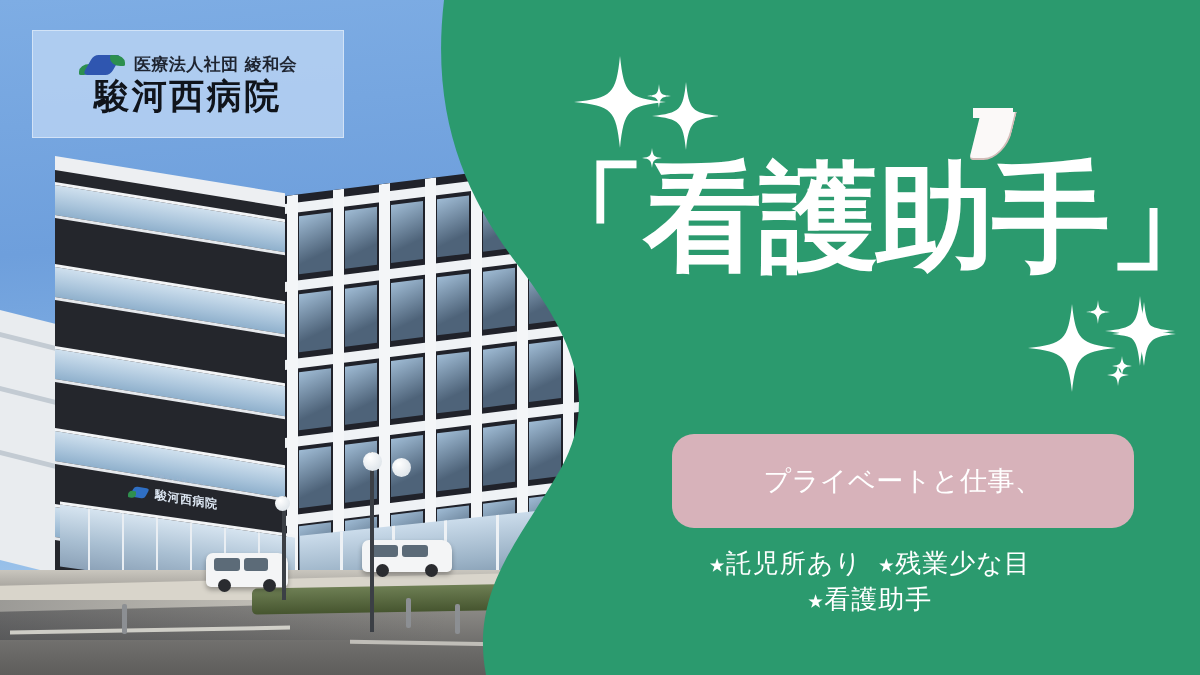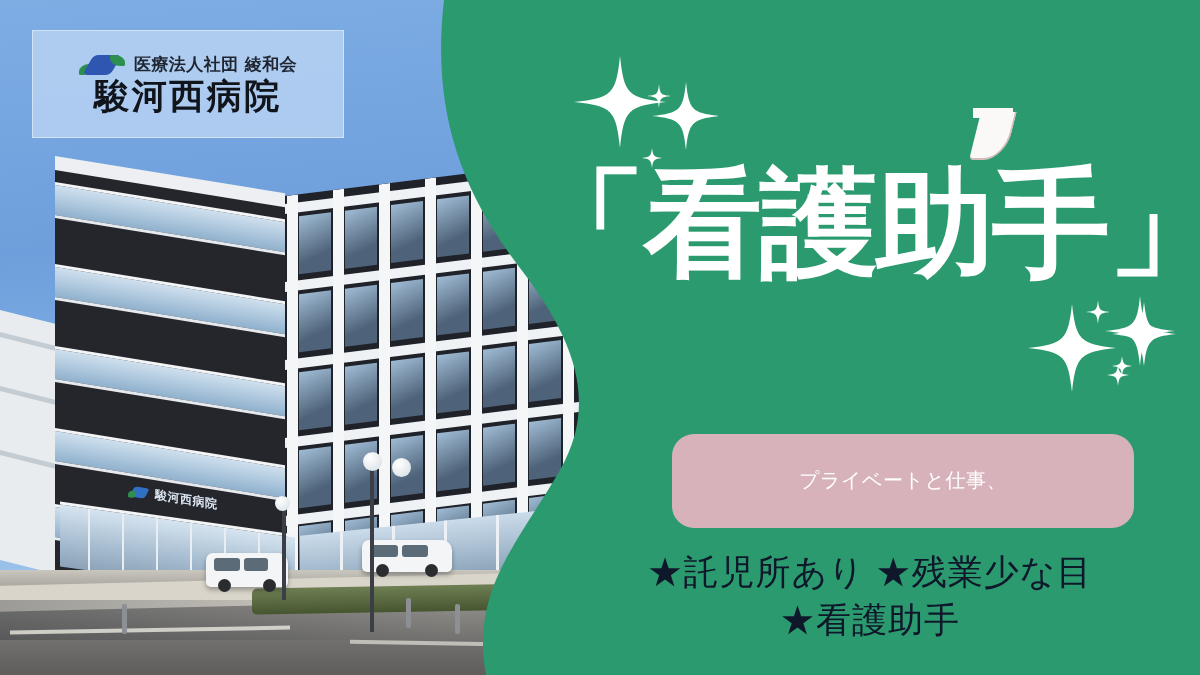--- a/index.html
+++ b/index.html
@@ -112,40 +112,40 @@
      background:#FBF9F8;border:2px solid #D3BDB9;border-radius:44px;
      display:flex;align-items:center;justify-content:center;}
   .bubble-text{font-family:"DejaVu Sans","Liberation Sans",sans-serif;
      font-size:30px;font-weight:700;color:#5C3A35;letter-spacing:1px;white-space:nowrap;}
   .bubble-tail{position:absolute;left:975px;top:112px;width:34px;height:46px;
      background:#FBF9F8;border-right:2px solid #D3BDB9;border-bottom:2px solid #D3BDB9;
      border-radius:0 0 60% 10%;transform:skewX(-14deg);}
   .bubble-tailcap{position:absolute;left:973px;top:108px;width:40px;height:10px;background:#FBF9F8;}
 
   
-  .headline1{position:absolute;left:528px;top:163px;width:660px;
+  .headline1{position:absolute;left:528px;top:157px;width:660px;
      font-family:"DejaVu Serif","Liberation Serif",serif;
      font-size:118px;line-height:1.02;color:#FFFFFF;font-weight:700;
      letter-spacing:-2px;white-space:nowrap;}
   .headline2{position:absolute;left:0;top:288px;width:1200px;text-align:center;
      font-family:"DejaVu Serif","Liberation Serif",serif;
      font-size:112px;line-height:1.02;color:#FFFFFF;font-weight:700;
      letter-spacing:10px;padding-left:112px;box-sizing:border-box;}
 
   
   .pinkbox{position:absolute;left:672px;top:434px;width:462px;height:94px;
      background:#D7B2BA;border-radius:22px;
      display:flex;flex-direction:column;align-items:center;justify-content:center;gap:1px;}
   .pinkbox div{font-family:"DejaVu Serif","Liberation Serif",serif;
-     color:#FFFFFF;font-size:20px;line-height:1.28;letter-spacing:.5px;white-space:nowrap;}
+     color:#FFFFFF;font-size:27px;line-height:1.28;letter-spacing:.5px;white-space:nowrap;}
 
   
   .perks{position:absolute;left:540px;top:548px;width:660px;text-align:center;}
-  .perkline{font-family:Liberation Sans, sans-serif;
-     color:#0f172a;font-size:35px;line-height:1.38;letter-spacing:1px;white-space:nowrap;}
+  .perkline{font-family:Liberation Mono, monospace;
+     color:#ffffff;font-size:26px;line-height:1.38;letter-spacing:1px;white-space:nowrap;}
 
   
   .spark{position:absolute;pointer-events:none;}
 </style>
 </head>
 <body>
 
 <div class="stage">
 
   <div class="photo">

